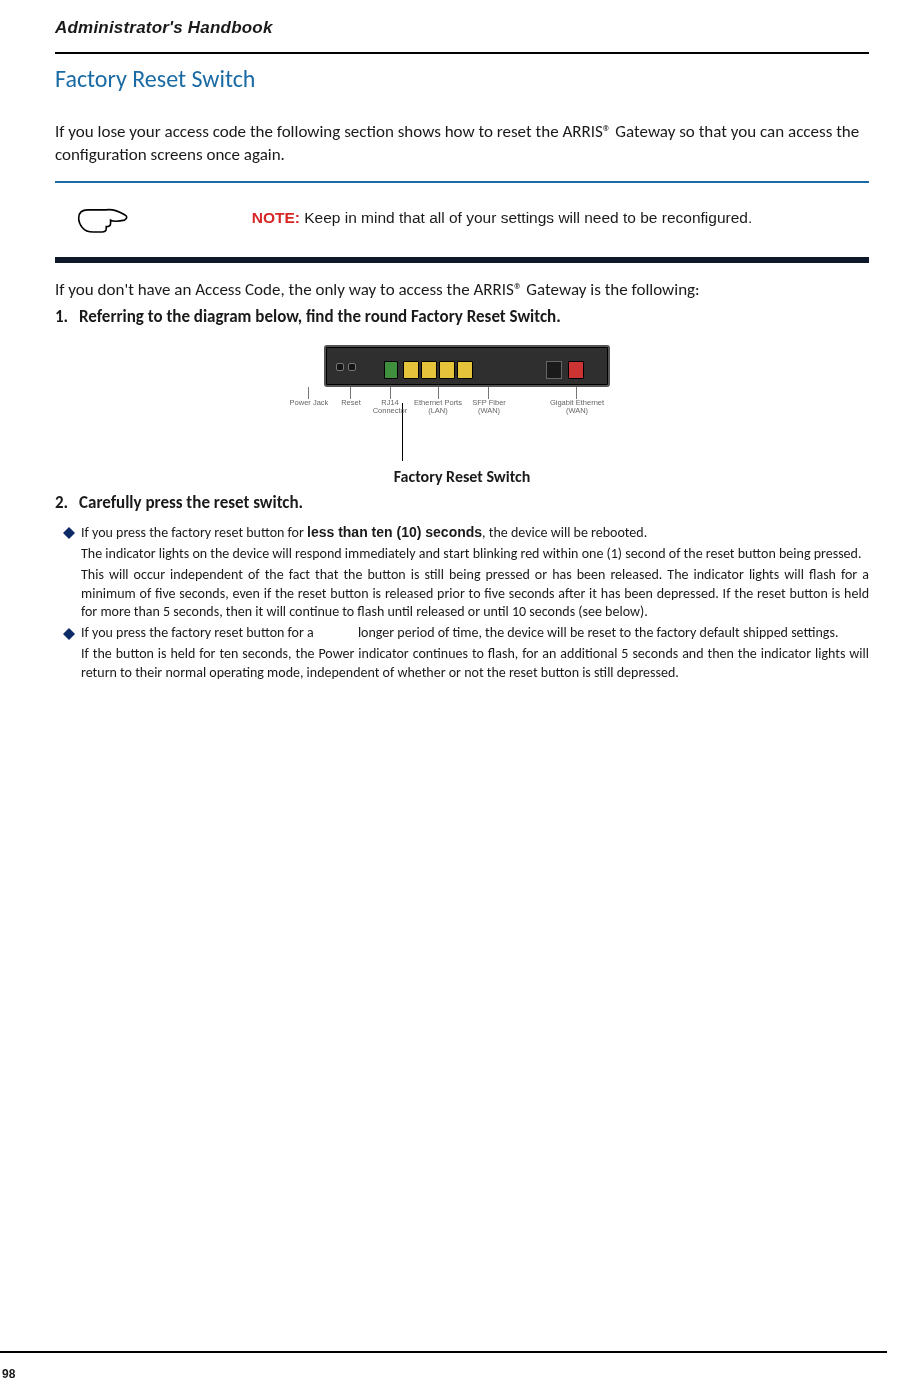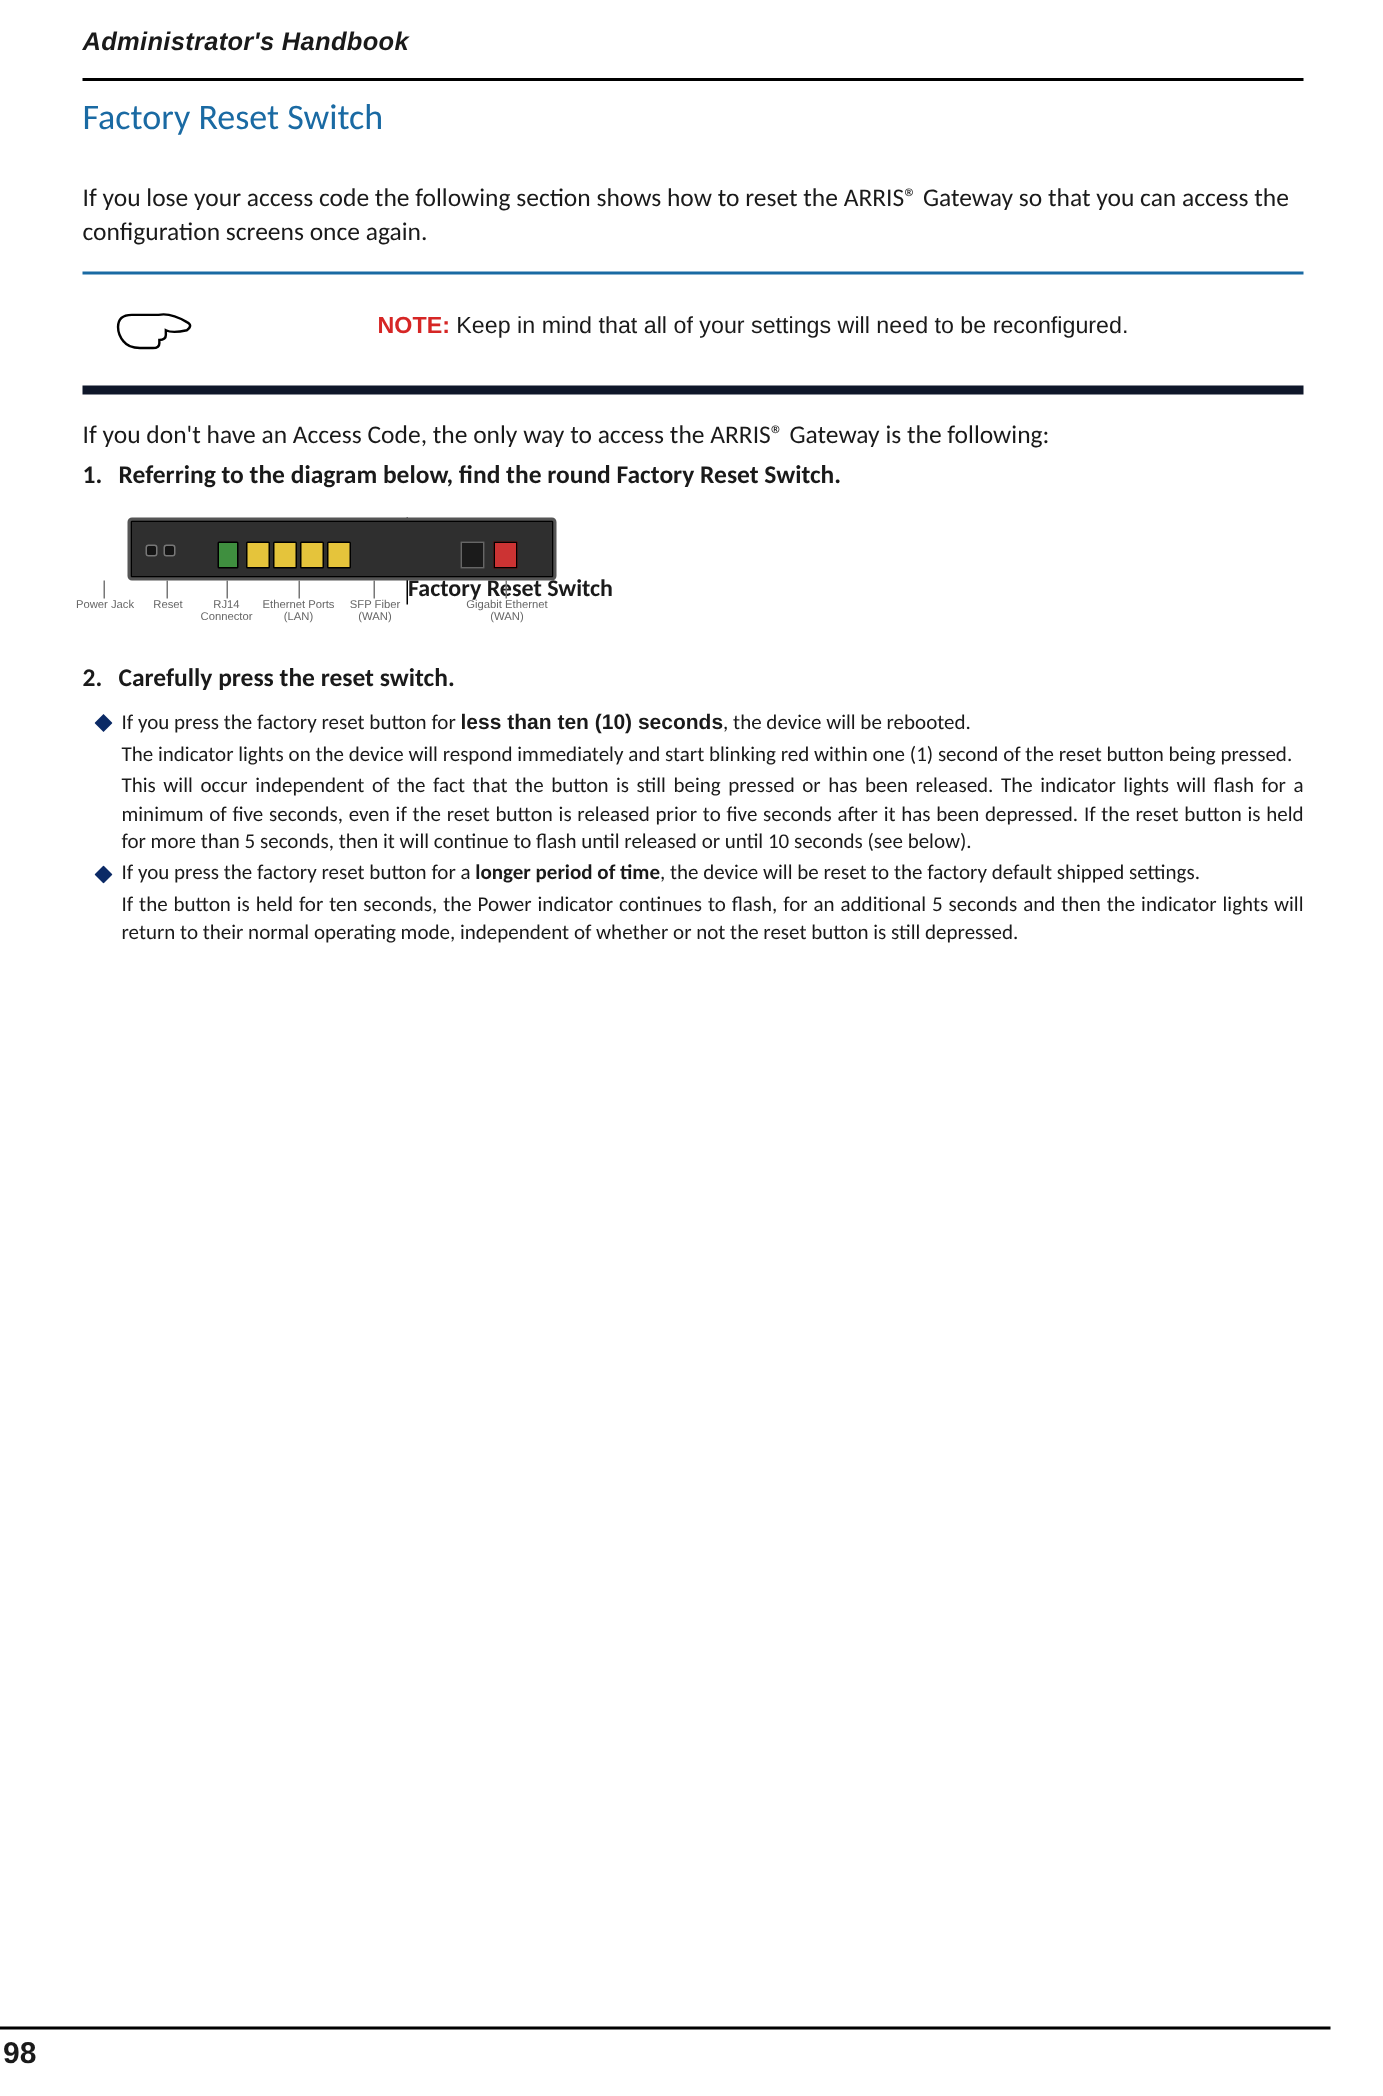--- a/index.html
+++ b/index.html
@@ -11,21 +11,21 @@
   .body-text { font-size: 17px; line-height: 1.35; margin-bottom: 14px; margin-top: 28px; }
   .note-block { border-top: 2px solid #1a6aa3; border-bottom: 6px solid #0f172a; margin: 14px 0 16px 0; padding: 18px 8px 22px 8px; display: flex; align-items: center; }
   .note-hand { width: 80px; display: flex; justify-content: center; align-items: flex-start; color: #000; }
   .note-hand svg { width: 54px; height: 34px; }
   .note-text-wrap { flex: 1; text-align: center; font-family: Arial, Helvetica, sans-serif; font-size: 15.5px; }
   .note-label { color: #d62625; font-weight: 700; }
   .num-item { font-size: 17px; font-weight: 700; margin: 6px 0 10px 0; display: flex; }
   .num-item .num { width: 24px; flex: 0 0 24px; }
   .num-item .txt { flex: 1; }
   .plain-line { font-size: 17px; margin-bottom: 6px; }
-  .diagram-wrap { display: flex; flex-direction: row; align-items: center; margin: 18px 0 6px 0; }
+  .diagram-wrap { display: flex; flex-direction: column; align-items: center; margin: 18px 0 6px 0; }
   .diagram-area { position: relative; width: 336px; height: 90px; }
   .device-panel { position: absolute; left: 30px; top: 0; width: 286px; height: 42px; background: #2f2f2f; border: 2px solid #555; border-radius: 3px; box-shadow: 0 0 0 1px #000 inset; }
   .ports-left { position: absolute; left: 10px; top: 10px; width: 28px; height: 22px; display: flex; gap: 4px; }
   .tiny-dot { width: 8px; height: 8px; background: #151515; border: 1px solid #777; border-radius: 2px; margin-top: 6px; }
   .ports-mid { position: absolute; left: 58px; top: 10px; width: 112px; height: 22px; display: flex; gap: 2px; align-items: flex-end; }
   .rj { width: 16px; height: 18px; background: #e5c43b; border: 1px solid #000; border-radius: 1px; }
   .rj.green { background: #3f8f3f; width: 14px; margin-right: 3px; }
   .ports-right { position: absolute; right: 22px; top: 10px; width: 40px; height: 22px; display: flex; gap: 6px; align-items: flex-end; }
   .sfp { width: 16px; height: 18px; background: #1b1b1b; border: 1px solid #666; }
   .wan { width: 16px; height: 18px; background: #c33; border: 1px solid #000; }
@@ -43,24 +43,24 @@
   .lead.v4 { left: 144px; top: 42px; height: 12px; }
   .lead.v5 { left: 194px; top: 42px; height: 12px; }
   .lead.v6 { left: 282px; top: 42px; height: 12px; }
   .callout-line { width: 1px; height: 58px; background: #000; margin-top: -32px; margin-left: -120px; }
   .diagram-caption { font-weight: 700; font-size: 16px; margin-top: 6px; }
   .bullet-item { display: flex; font-size: 14px; line-height: 1.35; margin: 2px 0 2px 2px; text-align: justify; }
   .bullet-mark { flex: 0 0 24px; display: flex; justify-content: center; align-items: flex-start; padding-top: 4px; color: #0b2a66; }
   .bullet-mark svg { width: 12px; height: 12px; }
   .bullet-body { flex: 1; }
   .bullet-body .sub { margin-top: 2px; }
-  .bold { font-weight: 700; }
+  .bold { font-weight: 400; margin-left: 41px; }
   .sans-bold { font-family: Arial, Helvetica, sans-serif; font-weight: 700; }
   .footer-rule { position: absolute; left: 0; right: 35px; bottom: 44px; border: 0; border-top: 2px solid #000; margin-left: 0; }
-  .page-num { position: absolute; left: 2px; bottom: 16px; font-family: Arial, Helvetica, sans-serif; font-weight: 700; font-size: 20px; }
+  .page-num { position: absolute; left: 2px; bottom: 16px; font-family: Arial, Helvetica, sans-serif; font-weight: 700; font-size: 12px; }
 </style>
 </head>
 <body>
 
 <div class="page">
 
   <div class="running-head">Administrator's Handbook</div>
   <hr class="rule">
 
   <h2 class="section-title">Factory Reset Switch</h2>

